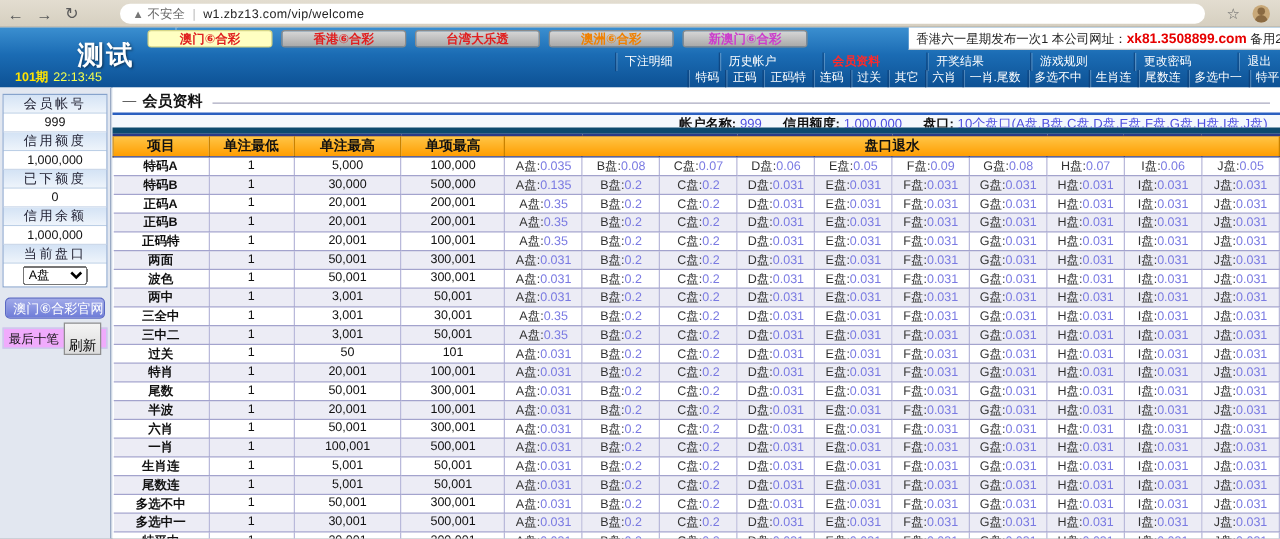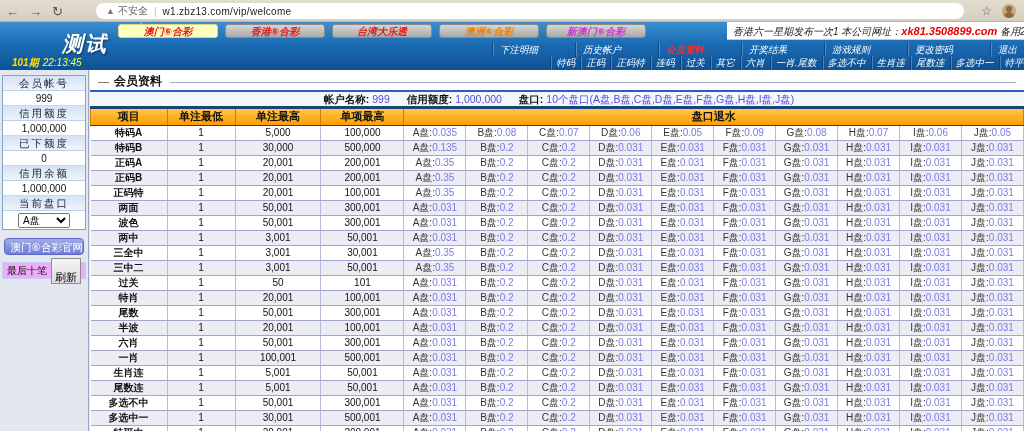--- a/index.html
+++ b/index.html
@@ -17,21 +17,21 @@
   .urlbar .sep { color:#bbb; margin-right:6px; }
   .urlbar .url { color:#222; letter-spacing:.3px; }
   .chrome .right { position:absolute; right:8px; top:0; height:22px; display:flex; align-items:center; gap:10px; }
   .star { color:#666; font-size:12px; }
   .avatar { width:14px; height:14px; border-radius:50%; background:#c8a878; overflow:hidden; position:relative; }
   .avatar i { position:absolute; left:4px; top:2px; width:6px; height:6px; border-radius:50%; background:#8a6a42; }
   .avatar b { position:absolute; left:2px; top:8px; width:10px; height:8px; border-radius:5px 5px 0 0; background:#8a6a42; }
 
   
   .hdr { position:absolute; top:22px; left:0; width:1024px; height:48px;
-    background:linear-gradient(180deg,#3b8fd0 0%,#1b6cb4 45%,#0d5194 100%);font-style:italic; }
+    background:linear-gradient(180deg,#3b8fd0 0%,#1b6cb4 45%,#0d5194 100%); }
   .hdr:before { content:""; position:absolute; inset:0;
     background:linear-gradient(115deg,rgba(255,255,255,.25) 0 2px,transparent 2px 60px) 140px 0/300px 100% no-repeat; }
   .logo { position:absolute; left:62px; top:8px; color:#fff; font-size:21px; font-weight:bold; letter-spacing:2px; text-shadow:1px 1px 2px rgba(0,0,0,.5); z-index:3; }
   .tabs { position:absolute; left:118px; top:2px; display:flex; gap:7px; z-index:2; }
   .tab { width:100px; height:14px; line-height:13px; text-align:center; font-size:10px; font-weight:bold;
     background:linear-gradient(#d6d6d6,#a9a9a9); border:1px solid #8b8b8b; border-radius:3px; cursor:pointer;
     overflow:hidden; white-space:nowrap; }
   .tab.active { background:#ffffc2; border-color:#d6d688; }
   .marquee { position:absolute; left:727px; top:0; width:297px; height:18px; background:#fff; border-bottom:1px solid #c9c9c9;
     font-size:10px; line-height:18px; color:#222; white-space:nowrap; overflow:hidden; padding-left:6px; }
@@ -59,21 +59,21 @@
   .lastrow .lbl { font-size:10px; color:#111; }
   .lastrow button { font-size:11px; height:14px; line-height:12px; padding:12px 3px; background:linear-gradient(#f4f4f4,#dcdcdc); border:1px solid #8f8f8f; cursor:pointer; font-family:inherit; }
 
   
   .main { position:absolute; left:90px; top:70px; right:0; bottom:0; background:#fff; }
   .phead { display:flex; align-items:center; height:19px; padding:3px 8px 0; }
   .phead .dash { color:#555; font-size:11px; margin-right:5px; cursor:pointer; }
   .phead .ttl { font-size:12px; font-weight:bold; color:#111; margin-right:8px; white-space:nowrap; }
   .phead .rule { flex:1; border-top:1px solid #a9a9c0; height:0; margin-top:2px; }
   .blueline { height:2px; background:#2a5fc0; margin-top:1px; }
-  .infobar { height:15px; line-height:15px; background:#f4f8fd; border-bottom:1px solid #0c4a6e; text-align:center; padding-right:10px; font-size:10.5px; white-space:nowrap; overflow:hidden; }
+  .infobar { height:15px; line-height:15px; background:#f4f8fd; border-bottom:5px solid #0c4a6e; text-align:right; padding-right:10px; font-size:10.5px; white-space:nowrap; overflow:hidden; }
   .infobar .lb { color:#111; font-weight:bold; margin-left:14px; }
   .infobar .vl { color:#4f4fe0; margin-left:3px; }
 
   table.rates { width:100%; border-collapse:collapse; table-layout:fixed; }
   .rates th { height:17px; font-size:11px; font-weight:bold; color:#111;
     background:linear-gradient(#ffc648,#ff9d00); border:1px solid #c98200; border-top:2px solid #2a3a86; border-bottom:1px solid #2a3a86; }
   .rates td { height:13px; text-align:center; font-size:10px; color:#111; border-right:1px solid #b9b9da; border-bottom:1px solid #a3a3cd; overflow:hidden; white-space:nowrap; }
   .rates tr:nth-child(even) td { background:#ececf5; }
   .rates td.nm { font-weight:bold; font-size:10px; }
   .rates td .plbl { color:#333; }

